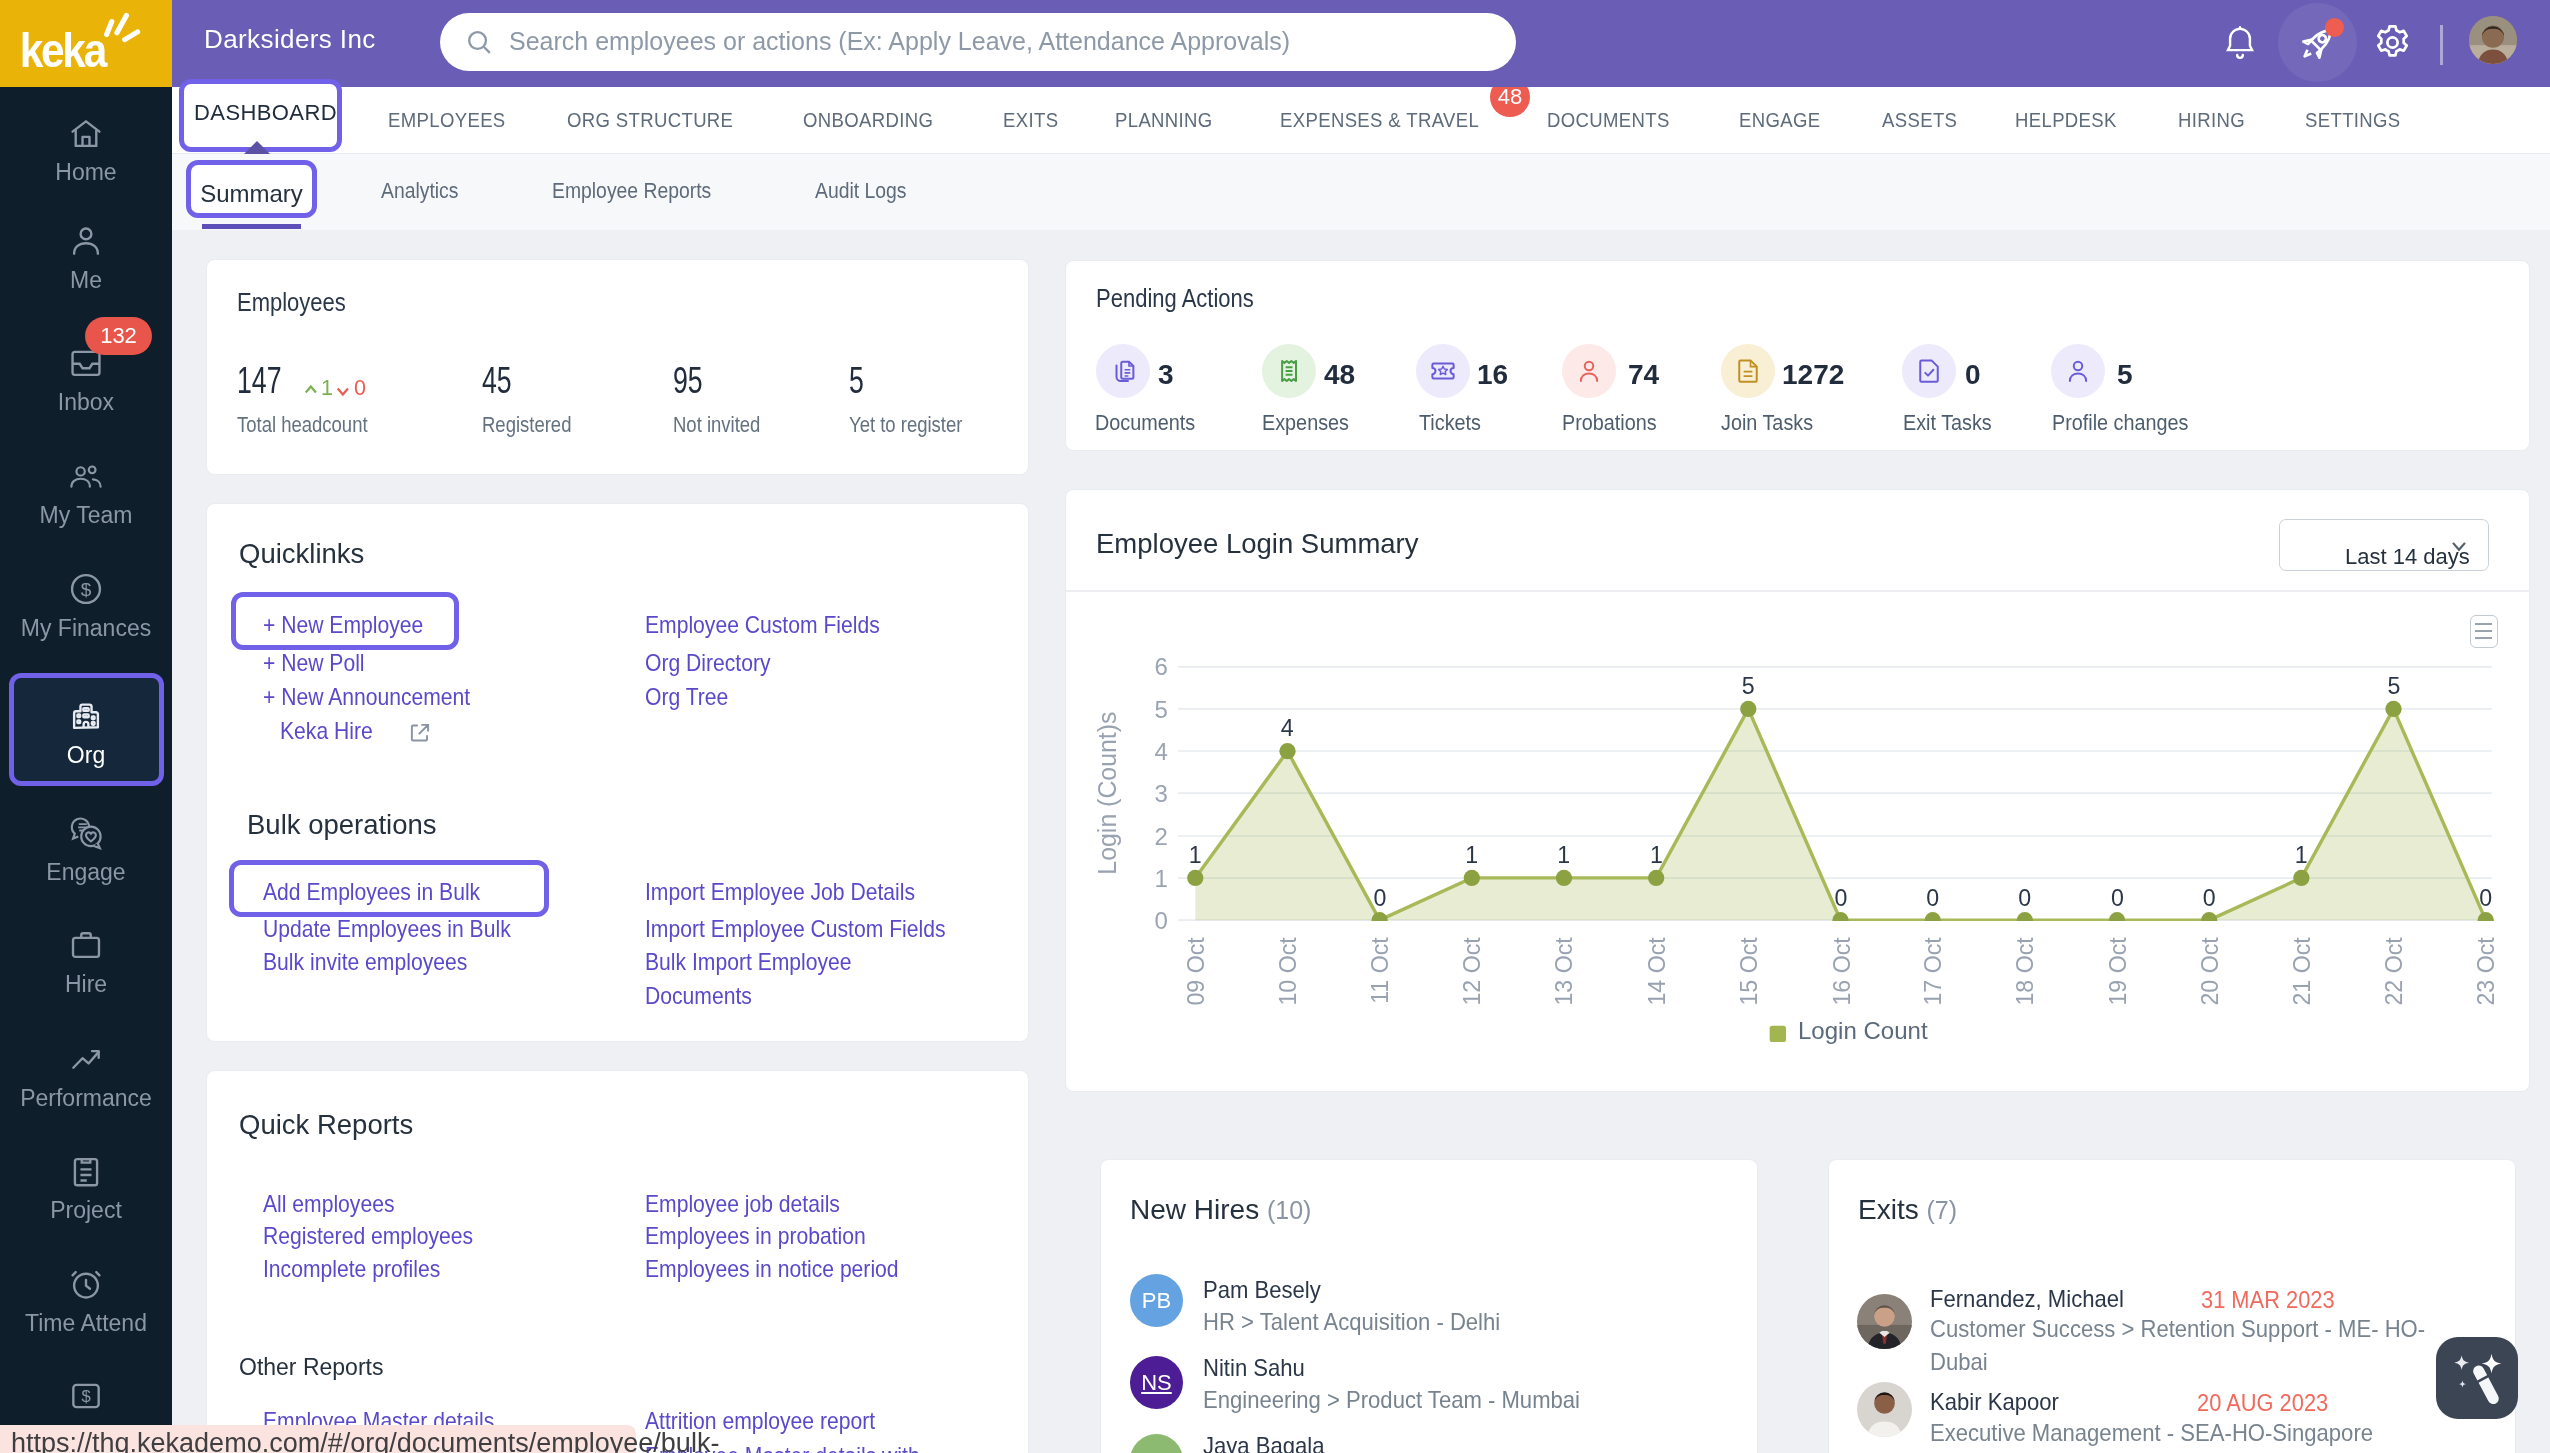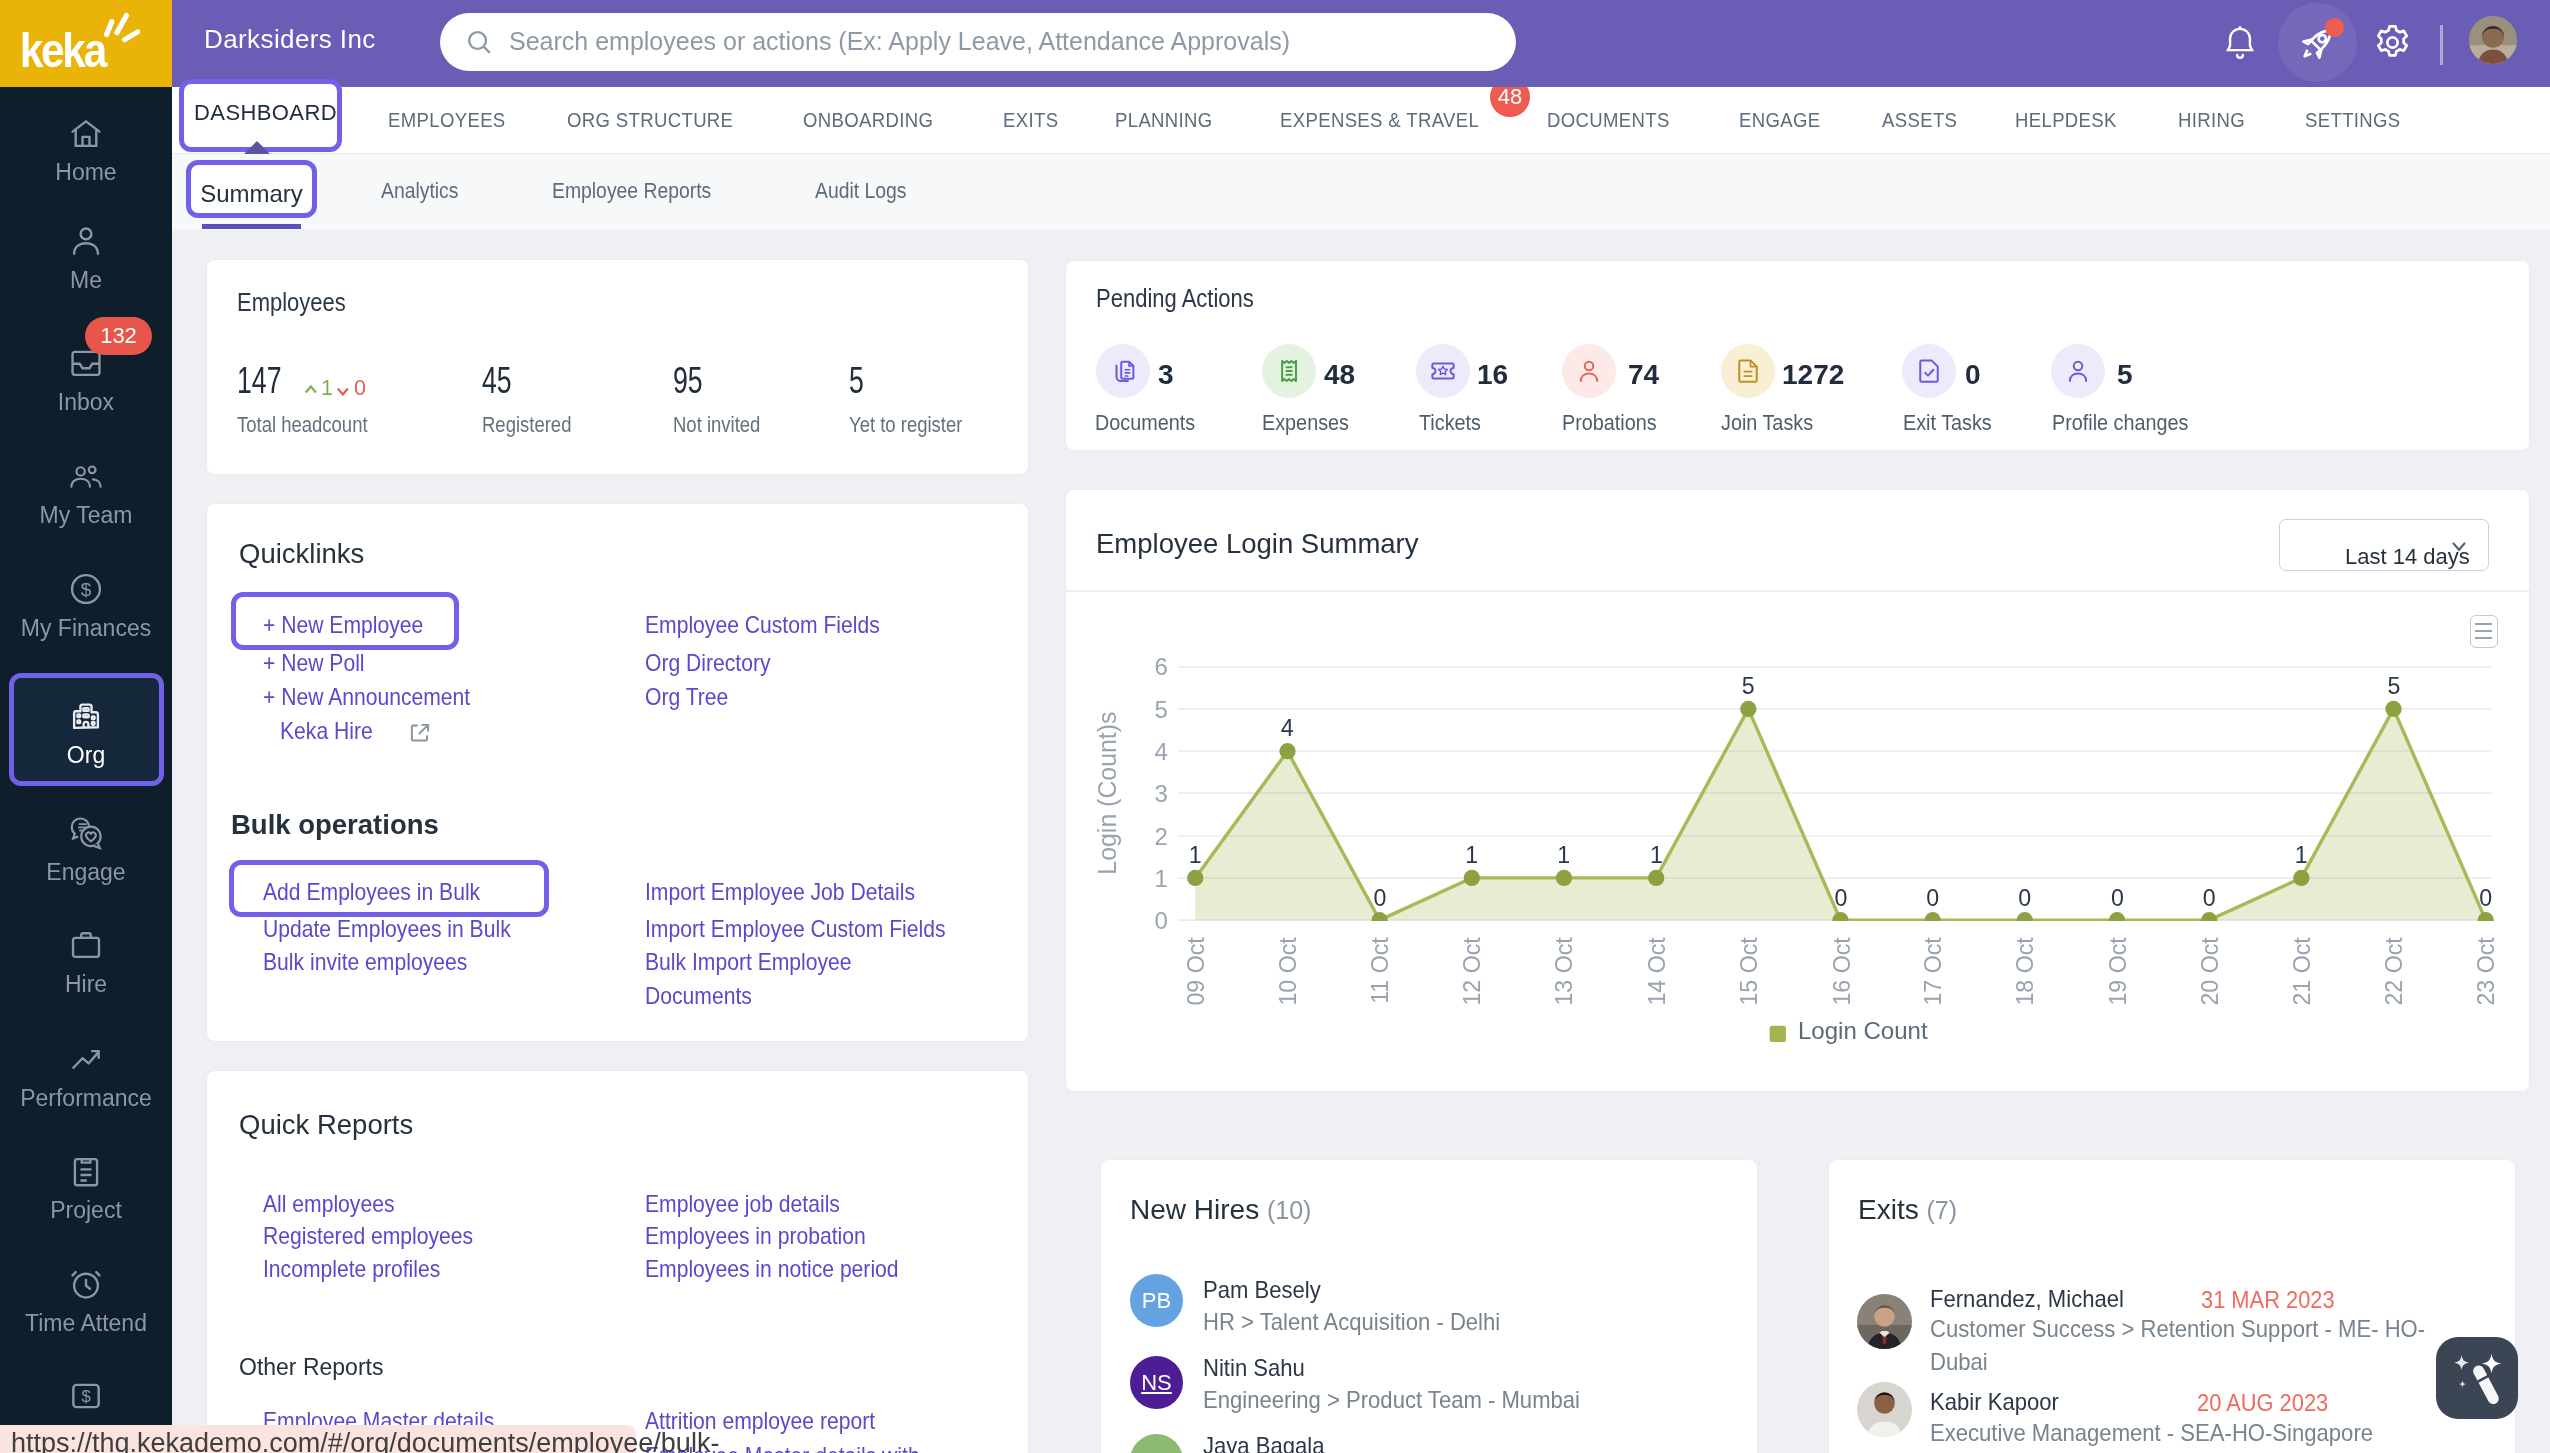--- a/index.html
+++ b/index.html
@@ -270,21 +270,21 @@
   <div class="plink" style="left:56px; top:145px;">+ New Poll</div>
   <div class="plink" style="left:56px; top:179px;">+ New Announcement</div>
   <div class="plink" style="left:73px; top:213px;">Keka Hire</div>
   <svg style="position:absolute; left:200px; top:216px;" width="26" height="26" viewBox="0 0 24 24" fill="none" stroke="#8a94a2" stroke-width="1.8">
       <path d="M10 5 H5.5 a1 1 0 0 0 -1 1 v12 a1 1 0 0 0 1 1 h12 a1 1 0 0 0 1-1 V14"></path>
       <path d="M14 4.5 H19.5 V10 M19 5 L11.5 12.5" stroke-linecap="round"></path>
     </svg>
   <div class="plink" style="left:438px; top:107px;">Employee Custom Fields</div>
   <div class="plink" style="left:438px; top:145px;">Org Directory</div>
   <div class="plink" style="left:438px; top:179px;">Org Tree</div>
-  <div style="position:absolute; left:24px; top:305px; font-size:27.5px; color:#26313e;font-weight:bold;">Bulk operations</div>
+  <div style="position:absolute; left:40px; top:305px; font-size:27.5px; color:#26313e;">Bulk operations</div>
   <div class="plink" style="left:56px; top:374px;">Add Employees in Bulk</div>
   <div class="plink" style="left:56px; top:411px;">Update Employees in Bulk</div>
   <div class="plink" style="left:56px; top:444px;">Bulk invite employees</div>
   <div class="plink" style="left:438px; top:374px;">Import Employee Job Details</div>
   <div class="plink" style="left:438px; top:411px;">Import Employee Custom Fields</div>
   <div class="plink" style="left:438px; top:444px;">Bulk Import Employee</div>
   <div class="plink" style="left:438px; top:478px;">Documents</div>
   <div class="ann" style="left:24px; top:88px; width:228px; height:58px;"></div>
   <div class="ann" style="left:21.5px; top:356px; width:320px; height:57px;"></div>
 </div>

